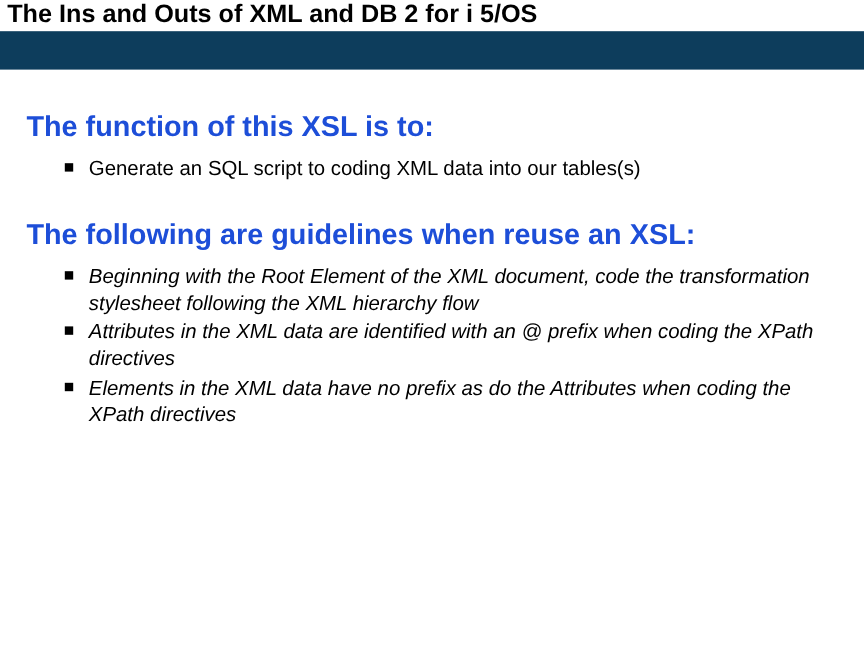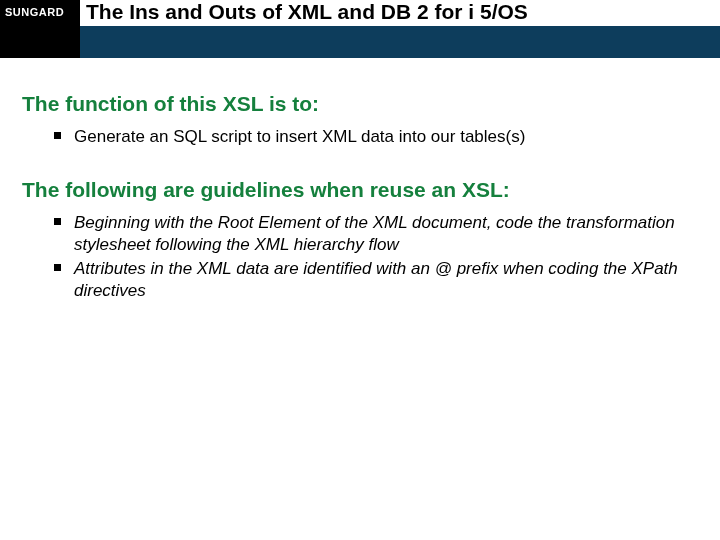--- a/index.html
+++ b/index.html
@@ -43,23 +43,23 @@
     color: #000;
   }
   .title-band {
     height: 32px;
     background: #0d3d5c;
   }
   .content {
     padding: 34px 22px 0 22px;
   }
   .section-heading {
-    font-size: 21px;
+    font-size: 24px;
     font-weight: bold;
-    color: #15803d;
+    color: #1d4ed8;
     margin-bottom: 10px;
   }
   ul.bullets {
     list-style: none;
     padding-left: 32px;
     margin-bottom: 30px;
   }
   ul.bullets li {
     position: relative;
     font-size: 17px;
@@ -77,37 +77,35 @@
     height: 7px;
     background: #000;
   }
   .section2 { margin-top: 8px; }
   ul.bullets.guidelines li { margin-bottom: 3px; font-style: italic; }
 </style>
 </head>
 <body>
 
 <div class="header">
-  <div class="logo-block">
-    <span>SUNGARD</span>
-  </div>
   <div class="title-block">
     <div class="title-top">
       <span class="title-text">The Ins and Outs of XML and DB 2 for i 5/OS</span>
     </div>
     <div class="title-band"></div>
   </div>
 </div>
 
 <div class="content">
 
   <div class="section-heading">The function of this XSL is to:</div>
   <ul class="bullets">
-    <li>Generate an SQL script to insert XML data into our tables(s)</li>
+    <li>Generate an SQL script to coding XML data into our tables(s)</li>
   </ul>
 
   <div class="section-heading section2">The following are guidelines when reuse an XSL:</div>
   <ul class="bullets guidelines">
     <li>Beginning with the Root Element of the XML document, code the transformation stylesheet following the XML hierarchy flow</li>
     <li>Attributes in the XML data are identified with an @ prefix when coding the XPath directives</li>
+    <li>Elements in the XML data have no prefix as do the Attributes when coding the XPath directives</li>
   </ul>
 
 </div>
 
 </body></html>

